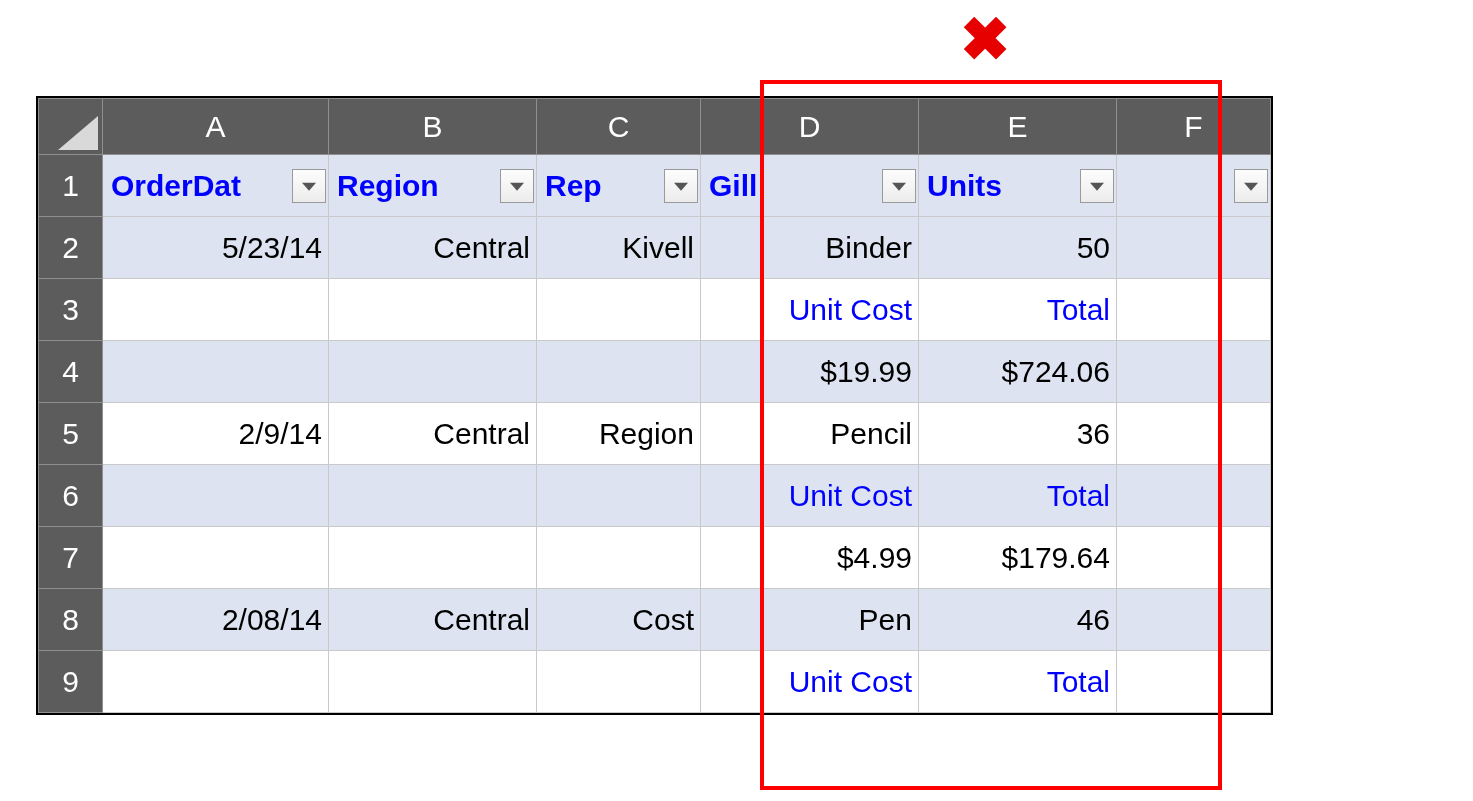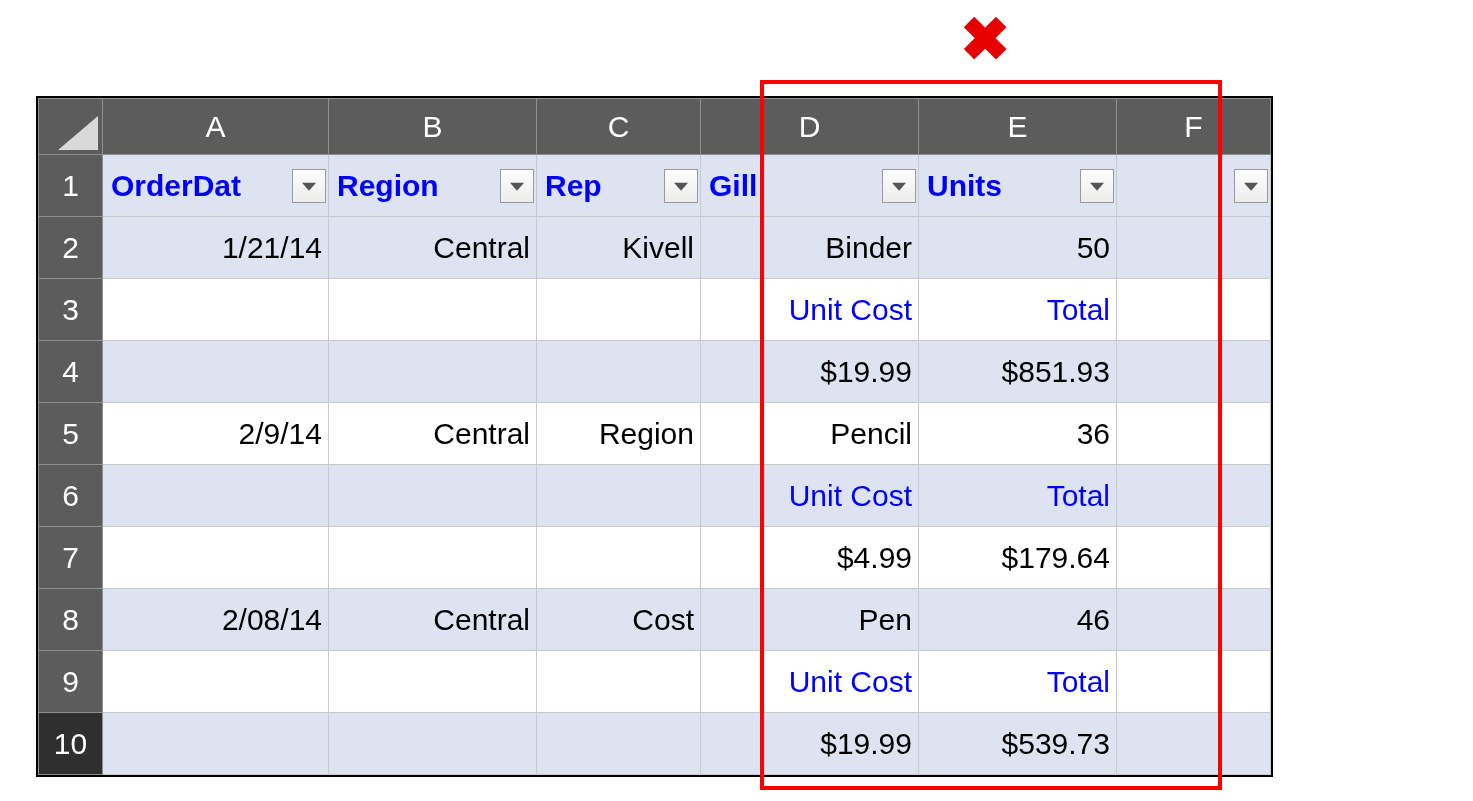--- a/index.html
+++ b/index.html
@@ -178,21 +178,21 @@
       <span class="filter-btn"></span>
     </td>
     <td class="datacell hdrcell band cF">
       <span></span>
       <span class="filter-btn"></span>
     </td>
   </tr>
 
   <tr>
     <td class="rownum">2</td>
-    <td class="datacell band ralign">1/21/14</td>
+    <td class="datacell band ralign">5/23/14</td>
     <td class="datacell band lalign">Central</td>
     <td class="datacell band lalign">Kivell</td>
     <td class="datacell band lalign">Binder</td>
     <td class="datacell band ralign">50</td>
     <td class="datacell band"></td>
   </tr>
 
   <tr>
     <td class="rownum">3</td>
     <td class="datacell"></td>
@@ -202,21 +202,21 @@
     <td class="datacell bluebold lalign">Total</td>
     <td class="datacell"></td>
   </tr>
 
   <tr>
     <td class="rownum">4</td>
     <td class="datacell band"></td>
     <td class="datacell band"></td>
     <td class="datacell band"></td>
     <td class="datacell band lalign">$19.99</td>
-    <td class="datacell band ralign">$851.93</td>
+    <td class="datacell band ralign">$724.06</td>
     <td class="datacell band"></td>
   </tr>
 
   <tr>
     <td class="rownum">5</td>
     <td class="datacell ralign">2/9/14</td>
     <td class="datacell lalign">Central</td>
     <td class="datacell lalign">Region</td>
     <td class="datacell lalign">Pencil</td>
     <td class="datacell ralign">36</td>
@@ -256,26 +256,17 @@
   <tr>
     <td class="rownum">9</td>
     <td class="datacell"></td>
     <td class="datacell"></td>
     <td class="datacell"></td>
     <td class="datacell bluebold lalign">Unit Cost</td>
     <td class="datacell bluebold lalign">Total</td>
     <td class="datacell"></td>
   </tr>
 
-  <tr>
-    <td class="rownum sel">10</td>
-    <td class="datacell band"></td>
-    <td class="datacell band"></td>
-    <td class="datacell band"></td>
-    <td class="datacell band lalign">$19.99</td>
-    <td class="datacell band ralign">$539.73</td>
-    <td class="datacell band"></td>
-  </tr>
 </tbody>
     </table>
 </div>
 
 <div class="red-box" style="left:760px; top:80px; width:462px; height:710px;"></div>
 
 </body></html>

